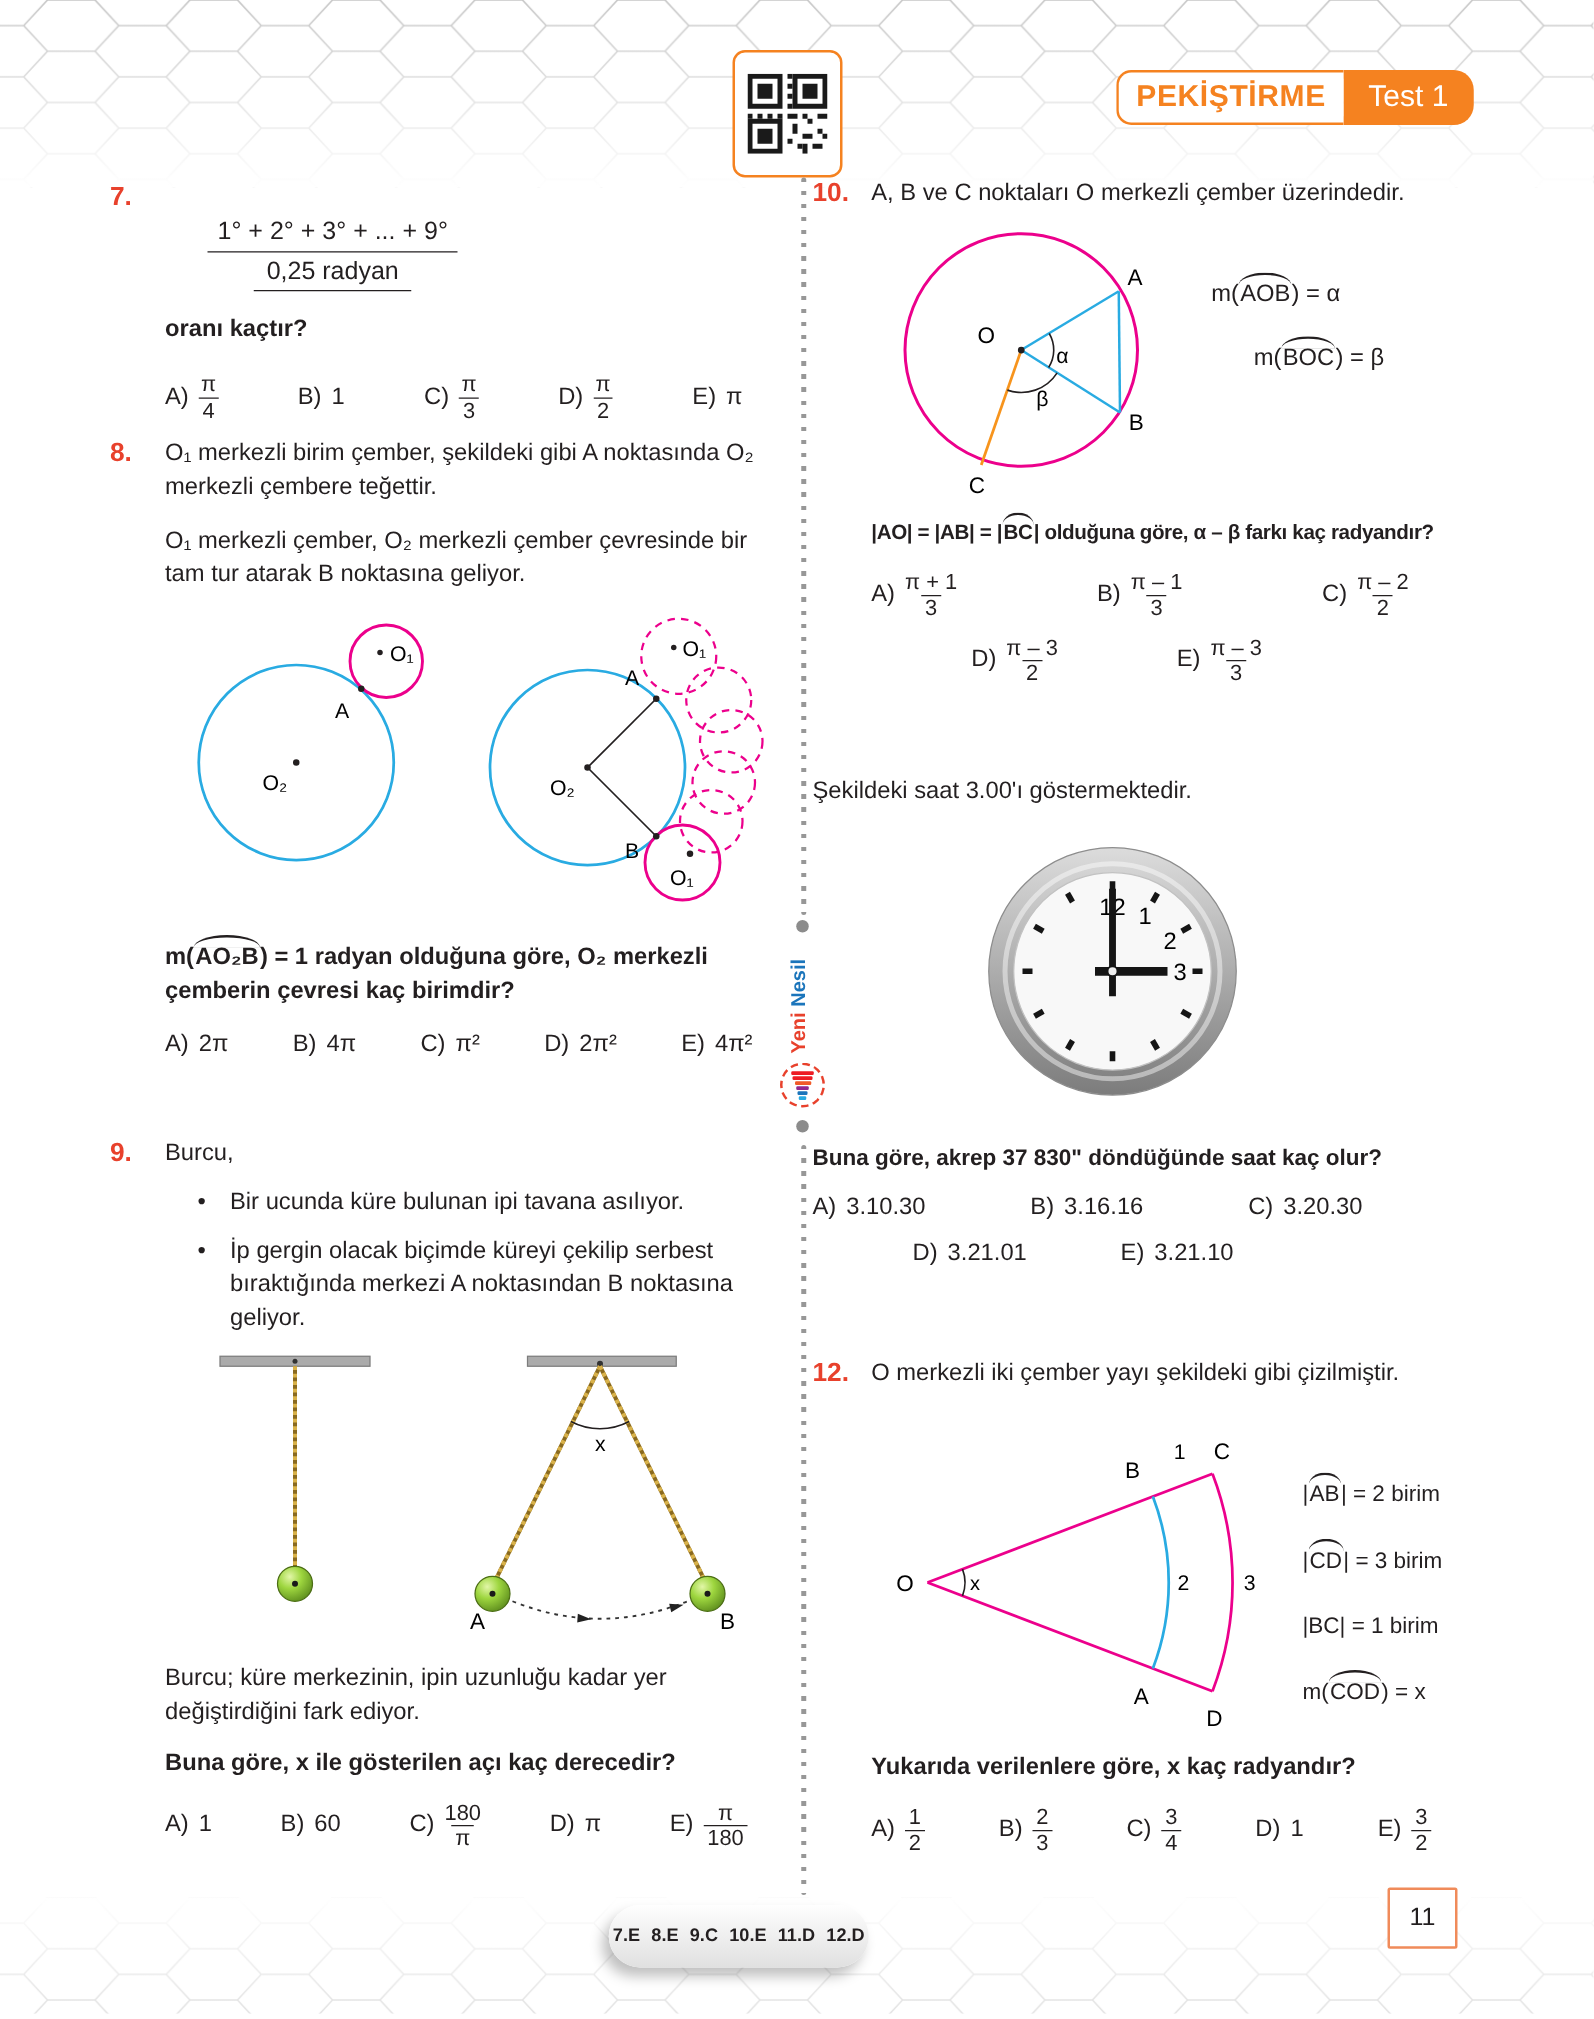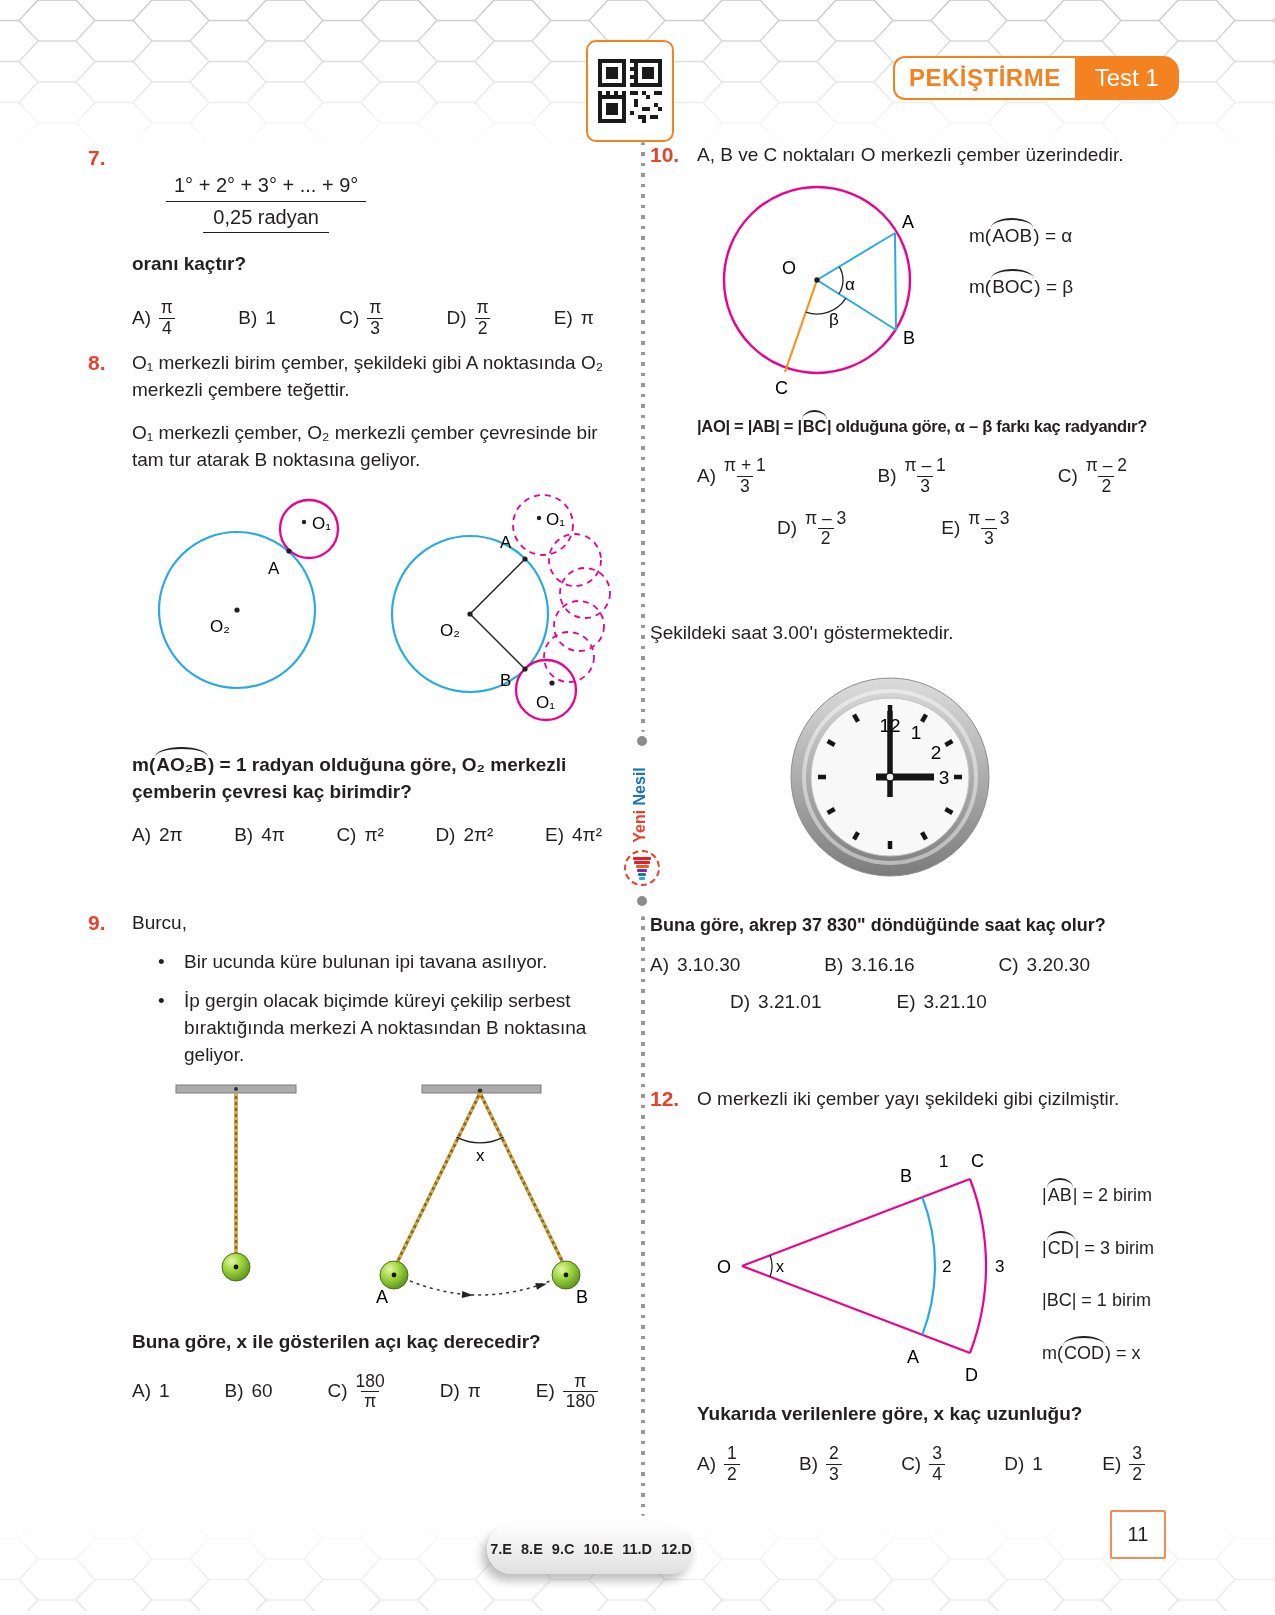--- a/index.html
+++ b/index.html
@@ -291,20 +291,21 @@
         <path d="M278 202 Q348 230 418 202" fill="none" stroke="#333" stroke-width="1.5" stroke-dasharray="3 4"></path>
         <polygon points="-6,-3.5 5,0 -6,3.5" fill="#222" transform="translate(336,216) rotate(4)"></polygon>
         <polygon points="-6,-3.5 5,0 -6,3.5" fill="#222" transform="translate(410,206) rotate(-14)"></polygon>
         <circle cx="262" cy="196" r="14" fill="url(#ballGrad)" stroke="#4c6e15"></circle>
         <circle cx="262" cy="196" r="2.4" fill="#1a1a1a"></circle>
         <circle cx="434" cy="196" r="14" fill="url(#ballGrad)" stroke="#4c6e15"></circle>
         <circle cx="434" cy="196" r="2.4" fill="#1a1a1a"></circle>
         <text x="244" y="224" font-size="18">A</text>
         <text x="444" y="224" font-size="18">B</text>
       </svg>
+      <p style="margin-top:14px;">Burcu; küre merkezinin, ipin uzunluğu kadar yer değiştirdiğini fark ediyor.</p>
       <p class="bq" style="margin-top:14px;">Buna göre, x ile gösterilen açı kaç derecedir?</p>
       <div class="opts" style="margin-top:16px;width:466px;">
         <span class="opt">
             <span class="olabel">A)</span>
             <span>1</span>
           </span>
         <span class="opt">
             <span class="olabel">B)</span>
             <span>60</span>
           </span>
@@ -346,21 +347,21 @@
           <circle cx="120" cy="105" r="2.7" fill="#231f20"></circle>
           <text x="85" y="99" font-size="18">O</text>
           <text x="148" y="115" font-size="17">α</text>
           <text x="132" y="150" font-size="17">β</text>
           <text x="205" y="53" font-size="18">A</text>
           <text x="206" y="169" font-size="18">B</text>
           <text x="78" y="219" font-size="18">C</text>
         </svg>
         <div style="position:absolute;left:272px;top:48px;">
           <div class="eqline"><span>m(</span><span class="arc">AOB</span><span>) = α</span></div>
-          <div class="eqline" style="margin-top:24px;"><span>m(</span><span class="arc">BOC</span><span>) = β</span></div>
+          <div class="eqline" style="margin-top:24px;margin-left:34px;"><span>m(</span><span class="arc">BOC</span><span>) = β</span></div>
         </div>
       </div>
       <p class="bq nowrap small" style="margin-top:10px;">
         <span>|AO| = |AB| = |</span><span class="arc">BC</span><span>| olduğuna göre, α – β farkı kaç radyandır?</span>
       </p>
       <div class="opts" style="margin-top:18px;width:430px;">
         <span class="opt">
             <span class="olabel">A)</span>
             <span class="frac">
               <span>π + 1</span>
@@ -486,21 +487,21 @@
           <text x="210" y="242" font-size="18">A</text>
           <text x="268" y="260" font-size="18">D</text>
         </svg>
         <div style="position:absolute;left:345px;top:62px;">
           <div class="sline"><span>|</span><span class="arc">AB</span><span>| = 2 birim</span></div>
           <div class="sline"><span>|</span><span class="arc">CD</span><span>| = 3 birim</span></div>
           <div class="sline"><span>|BC| = 1 birim</span></div>
           <div class="sline"><span>m(</span><span class="arc">COD</span><span>) = x</span></div>
         </div>
       </div>
-      <p class="bq" style="margin-top:12px;">Yukarıda verilenlere göre, x kaç uzunluğu?</p>
+      <p class="bq" style="margin-top:12px;">Yukarıda verilenlere göre, x kaç radyandır?</p>
       <div class="opts" style="margin-top:16px;width:448px;">
         <span class="opt">
             <span class="olabel">A)</span>
             <span class="frac">
               <span>1</span>
               <span class="fd">2</span>
             </span>
           </span>
         <span class="opt">
             <span class="olabel">B)</span>

